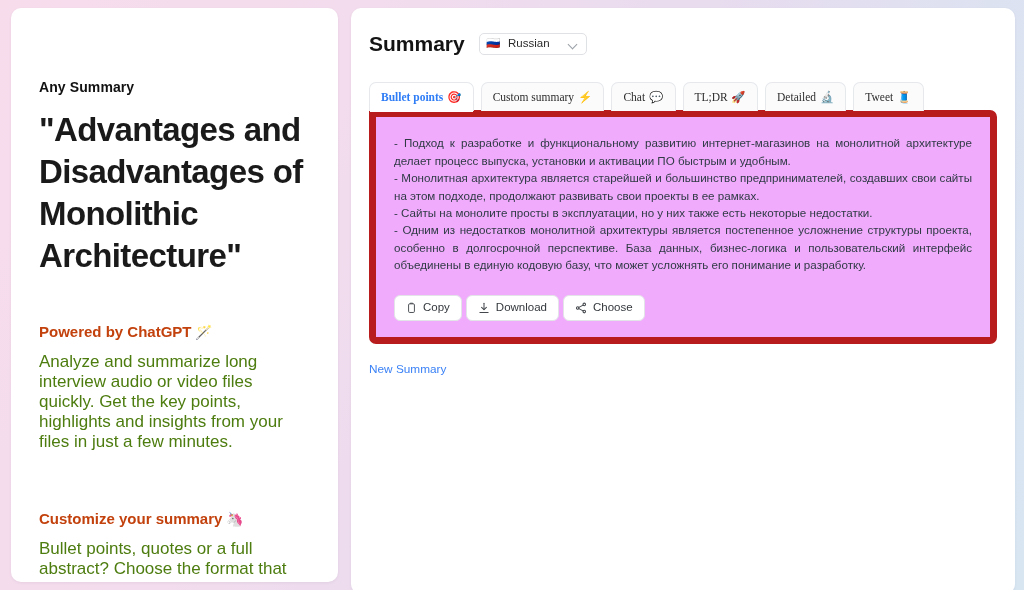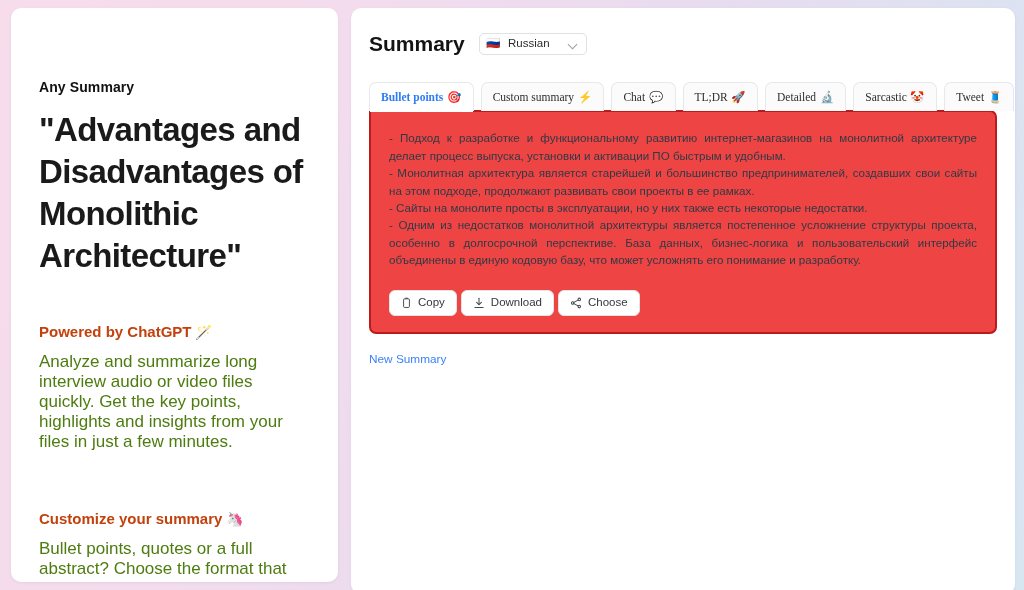--- a/index.html
+++ b/index.html
@@ -158,23 +158,23 @@
   .tab.active::after {
     content: "";
     position: absolute;
     left: 0; right: 0; bottom: -1px;
     height: 2px;
     background: #ffffff;
   }
 
   
   .panel {
-    border: 2px solid #b91c1c;
+    border: 7px solid #b91c1c;
     border-radius: 0 7px 7px 7px;
-    background: #ef4444;
+    background: #f0abfc;
     margin-top: 0px;
     padding: 17px 18px 16px 18px;
     position: relative;
     z-index: 2;
   }
 
   .summary-text {
     font-size: 11.6px;
     line-height: 17.4px;
     color: #2f3a45;
@@ -258,23 +258,20 @@
       <span>Custom summary</span><span class="tab-emoji">⚡</span>
     </div>
     <div class="tab">
       <span>Chat</span><span class="tab-emoji">💬</span>
     </div>
     <div class="tab">
       <span>TL;DR</span><span class="tab-emoji">🚀</span>
     </div>
     <div class="tab">
       <span>Detailed</span><span class="tab-emoji">🔬</span>
-    </div>
-    <div class="tab">
-      <span>Sarcastic</span><span class="tab-emoji">🤡</span>
     </div>
     <div class="tab">
       <span>Tweet</span><span class="tab-emoji">🧵</span>
     </div>
 
   </div>
 
   <div class="panel">
     <div class="summary-text">
       <span class="line">- Подход к разработке и функциональному развитию интернет-магазинов на монолитной архитектуре делает процесс выпуска, установки и активации ПО быстрым и удобным.</span>

